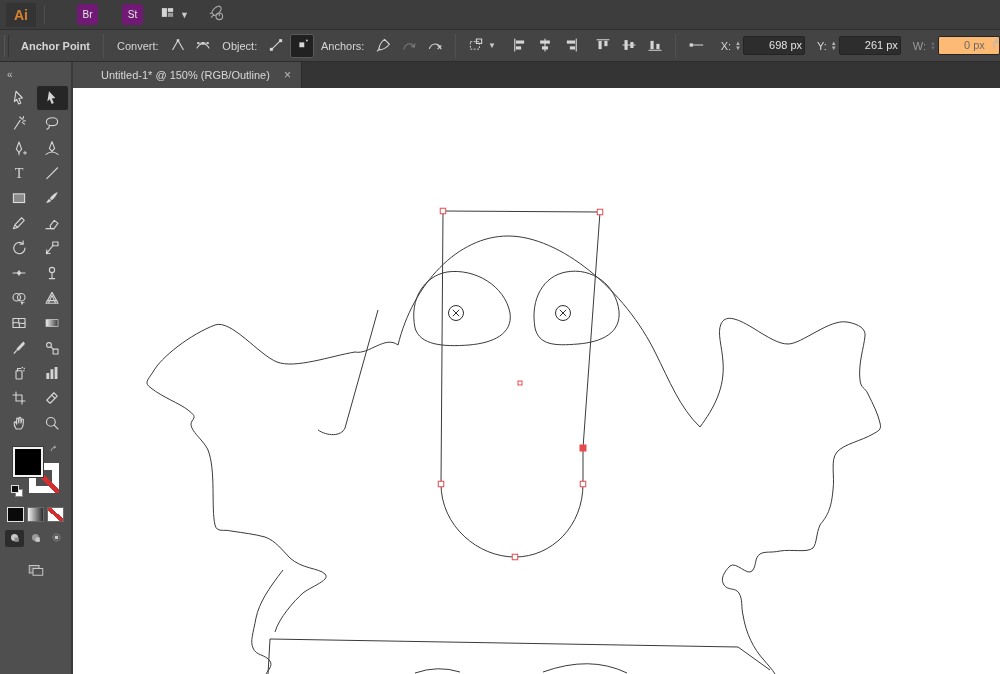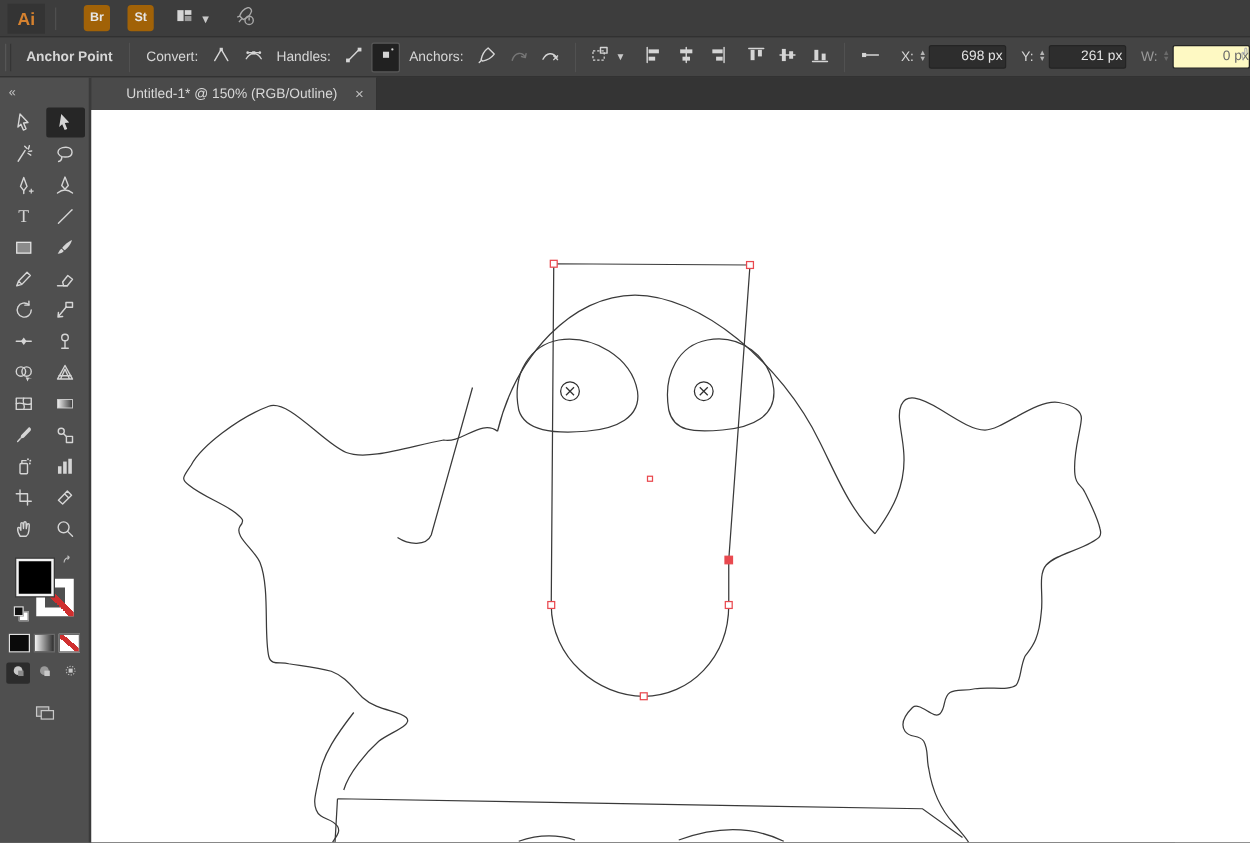--- a/index.html
+++ b/index.html
@@ -5,37 +5,37 @@
   * { margin:0; padding:0; box-sizing:border-box; }
   html,body { width:1000px; height:674px; background:#3d3d3d; font-family:"Liberation Sans", sans-serif; overflow:hidden; }
   .app { position:relative; width:940px; height:674px; background:#3d3d3d; user-select:none; }
 
   
   .menubar { position:absolute; left:0; top:0; width:1000px; height:30px; background:#3d3d3d; display:flex; align-items:center; border-bottom:1px solid #2e2e2e; }
   .ai-logo { width:30px; height:24px; margin-left:6px; background:#343434; color:#d6822f; font-weight:bold; font-size:14px; display:flex; align-items:center; justify-content:center; }
   .menu-items { display:flex; align-items:center; margin-left:12px; }
   .menu-item { color:#d9d9d9; font-size:12px; padding:0 13px; height:30px; line-height:30px; cursor:default; }
   .mb-sep { width:1px; height:18px; background:#4f4f4f; margin:0 8px; }
-  .sq-btn { min-width:21px; height:21px; background:#a16207; color:#e6e6e6; font-size:10px; font-weight:bold; border-radius:3px; display:flex; align-items:center; justify-content:center; margin-left:14px; }
+  .sq-btn { min-width:21px; height:21px; background:#701a75; color:#e6e6e6; font-size:10px; font-weight:normal; border-radius:3px; display:flex; align-items:center; justify-content:center; margin-left:24px; }
   .mb-icon { display:flex; align-items:center; margin-left:16px; color:#bdbdbd; }
   .chev { color:#c9c9c9; font-size:9px; margin-left:4px; }
 
   
   .controlbar { position:absolute; left:0; top:30px; width:1000px; height:32px; background:#444444; border-bottom:1px solid #2c2c2c; display:flex; align-items:center; font-size:11px; color:#cfcfcf; }
   .cb-grip { width:5px; height:22px; border-left:1px solid #565656; border-right:1px solid #353535; margin:0 6px 0 4px; }
   .cb-label { color:#d6d6d6; margin:16px 6px; white-space:nowrap; }
   .cb-sep { width:1px; height:24px; background:#373737; border-right:1px solid #515151; margin:0 7px; }
   .cb-btn { width:24px; height:24px; display:flex; align-items:center; justify-content:center; border-radius:2px; margin:0 1px; }
   .cb-btn.active { background:#212121; border:1px solid #5a5a5a; }
   .cb-btn.disabled { opacity:.35; }
   .field-group { display:flex; align-items:center; margin-left:6px; }
   .stepper { display:flex; flex-direction:column; align-items:center; justify-content:center; margin:0 2px 0 4px; }
   .stepper span { font-size:6px; line-height:5px; color:#b5b5b5; }
   .cb-input { width:62px; height:19px; background:#2d2d2d; border:1px solid #242424; border-radius:2px; color:#e3e3e3; font-size:11px; line-height:17px; padding-left:25px; }
-  .field-group.disabled .cb-input { color:#6a6a6a; background:#fef9c3;text-align:right; }
+  .field-group.disabled .cb-input { color:#6a6a6a; background:#fdba74; }
   .field-group.disabled .stepper span { color:#6a6a6a; }
   .cb-clip { position:absolute; right:-8px; top:4px; }
 
   
   .tabbar { position:absolute; left:73px; top:62px; width:927px; height:26px; background:#343434; display:flex; align-items:flex-end; }
   .tab { height:26px; background:#4a4a4a; display:flex; align-items:center; padding:0 10px 0 28px; border-right:1px solid #2b2b2b; }
   .tab-title { color:#d8d8d8; font-size:11px; margin-right:14px; white-space:nowrap; }
   .tab-close { color:#bfbfbf; font-size:12px; }
 
   
@@ -115,21 +115,21 @@
     <div class="cb-btn">
         <span><svg viewBox="0 0 24 24" width="18" height="18">
             <path d="M4 16 C8.5 8.5 15.5 8.5 20 16" stroke="#d5d5d5" fill="none" stroke-width="1.5" stroke-linecap="round" stroke-linejoin="round"></path>
             <path d="M6 9.5 L18 9.5" stroke="#d5d5d5" stroke-width="1.2"></path>
             <rect x="10.3" y="8" width="3.4" height="3.4" fill="#d5d5d5" stroke="none"></rect>
             <circle cx="5.5" cy="9.5" r="1.4" fill="#d5d5d5" stroke="none"></circle>
             <circle cx="18.5" cy="9.5" r="1.4" fill="#d5d5d5" stroke="none"></circle>
           </svg></span>
       </div>
 
-    <div class="cb-label">Handles:</div>
+    <div class="cb-label">Object:</div>
     <div class="cb-btn">
         <span><svg viewBox="0 0 24 24" width="18" height="18">
             <path d="M6.5 17.5 L17.5 6.5" stroke="#d5d5d5" fill="none" stroke-width="1.5" stroke-linecap="round" stroke-linejoin="round"></path>
             <rect x="3.8" y="15.8" width="4" height="4" fill="#d5d5d5" stroke="none"></rect>
             <rect x="16.2" y="4.2" width="4" height="4" fill="#d5d5d5" stroke="none"></rect>
           </svg></span>
       </div>
     <div class="cb-btn active">
         <span><svg viewBox="0 0 24 24" width="18" height="18">
             <rect x="8.5" y="8.5" width="6.5" height="6.5" fill="#d5d5d5" stroke="none"></rect>

